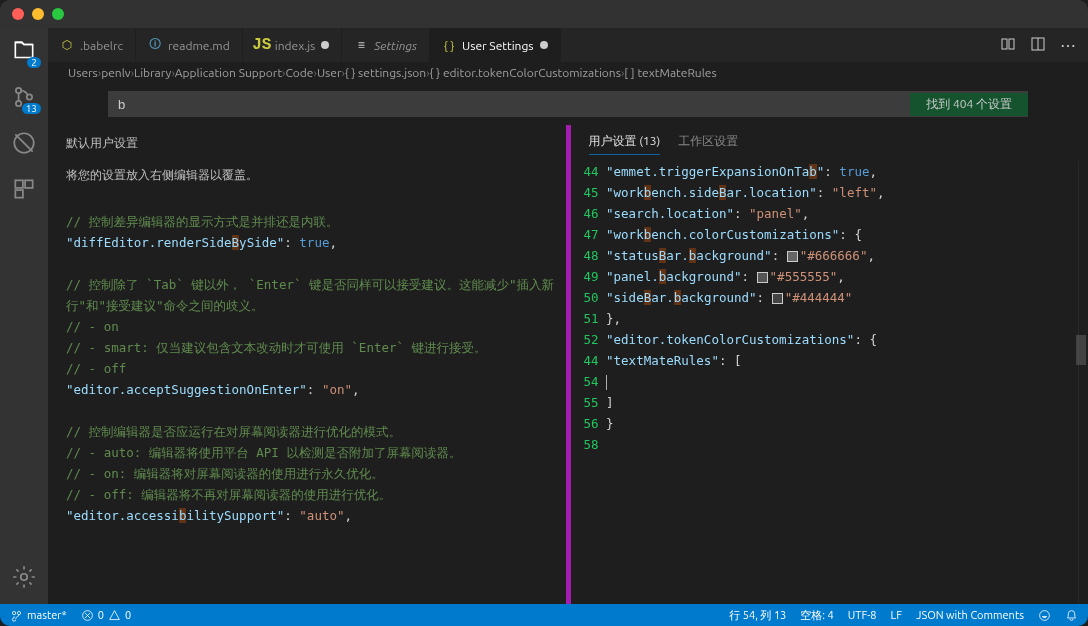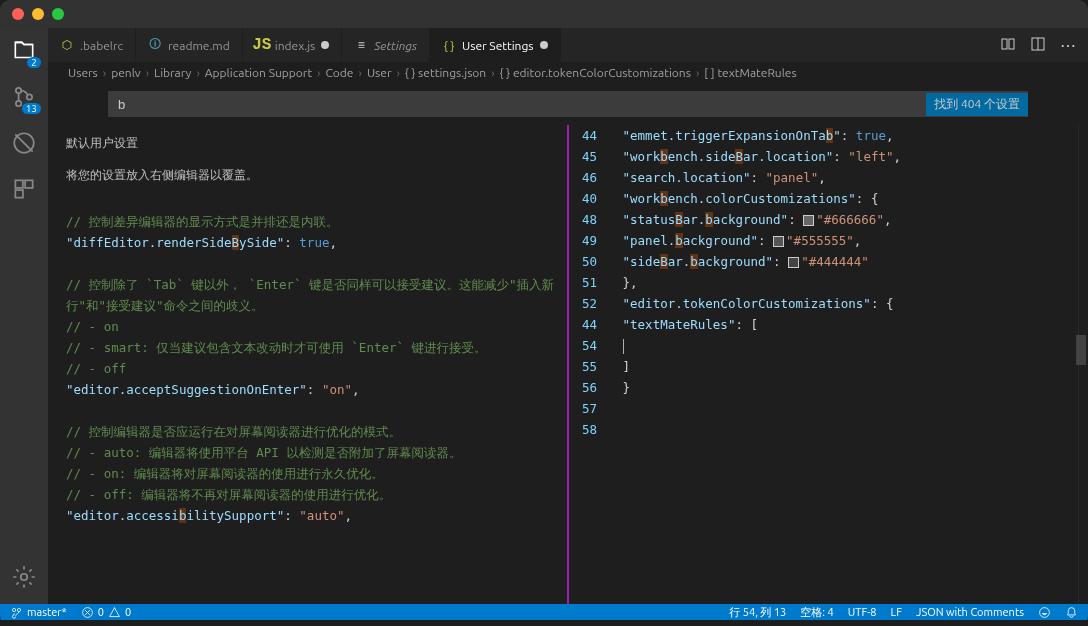--- a/index.html
+++ b/index.html
@@ -24,42 +24,42 @@
 .badge { position: relative; } .badge .count { position: absolute; bottom: -2px; right: -4px; background: #007acc; color: #fff; font-size: 10px; padding: 0 4px; border-radius: 8px; min-width:14px; text-align:center;}
 .activity .bottom { margin-top: auto; margin-bottom: 12px; }
 .main { flex: 1; display: flex; flex-direction: column; background: #1e1e1e; }
 .tabs { display: flex; background: #252526; height: 34px; }
 .tab { display: flex; align-items: center; gap: 6px; padding: 0 12px; font-size: 12px; color: #969696; border-right: 1px solid #1e1e1e; cursor:pointer; }
 .tab.active { background: #1e1e1e; color: #fff; }
 .tab .ico { width: 14px; height: 14px; display:inline-flex; align-items:center; justify-content:center;}
 .tab .dirty { width: 8px; height: 8px; border-radius: 50%; background: #ccc; }
 .tab-actions { margin-left: auto; display:flex; align-items:center; gap:14px; padding:0 12px; color:#ccc; }
 .tab-actions svg { width:16px; height:16px; fill:#ccc; }
-.breadcrumb { display:flex; align-items:center; gap:5px; padding: 4px 20px; font-size: 12px; color: #a0a0a0; background:#1e1e1e; }
+.breadcrumb { display:flex; align-items:center; padding: 4px 20px; font-size: 12px; color: #a0a0a0; background:#1e1e1e; }
 .chev { color:#666; }
 .searchbox { margin: 8px 60px; background:#3c3c3c; display:flex; align-items:center; height:26px; }
 .searchbox input { flex:1; background:transparent; border:none; outline:none; color:#ccc; padding:0 10px; font-size:13px; }
-.found { background:#0369a1; color:#ccc; padding:3px 8px; font-size:12px; }
+.found { background:#14532d; color:#ccc; padding:3px 16px; font-size:12px; }
 .editors { flex:1; display:flex; overflow:hidden; }
 .pane { flex:1; display:flex; flex-direction:column; overflow:hidden; }
-.pane.left { border-right:2px solid #a21caf; }
+.pane.left { border-right:5px solid #a21caf; }
 .pane-head { padding:10px 18px 6px; font-size:12px; color:#c0c0c0; }
 .pane-tabs { display:flex; gap:18px; padding:8px 18px 6px; font-size:12px; }
 .ptab { color:#888; cursor:pointer; } .ptab.active { color:#e0e0e0; border-bottom:1px solid #0e639c; padding-bottom:4px;}
 .code { font-family: "Menlo","Consolas",monospace; font-size:12.5px; line-height:21px; padding:0 8px 0 18px; overflow:hidden; flex:1;}
 .code .cmt { color:#608b4e; }
 .code .key { color:#9cdcfe; }
 .code .val { color:#ce9178; }
 .code .kw  { color:#569cd6; }
 .code .pun { color:#d4d4d4; }
 .code .hl { background:#613214; }
 .code .box { display:inline-block; width:11px; height:11px; border:1px solid #ccc; vertical-align:middle; margin-right:2px;}
-.gutter { display:inline-block; width:28px; text-align:right; color:#7dd3fc; margin-right:18px; }
+.gutter { display:inline-block; width:28px; text-align:right; color:#22c55e; }
 .right .code { padding-left:0; }
-.statusbar { height:16px; background:#007acc; color:#fff; display:flex; align-items:center; font-size:11px; padding:0 10px; gap:14px; }
+.statusbar { height:22px; background:#007acc; color:#fff; display:flex; align-items:center; font-size:11px; padding:0 10px; gap:14px; }
 .statusbar .grow { flex:1; }
 .statusbar .item { display:flex; align-items:center; gap:4px; }
 .statusbar svg { width:13px; height:13px; fill:#fff; }
 .sub { margin-top:15px; color:#c0c0c0; }
 .cursor-I { display:inline-block; width:1px; height:15px; background:#aeafad; vertical-align:middle;}
 .minimap { width:10px; background:#1e1e1e; border-left:1px solid #2a2a2a;}
 .scroll-marker { position:absolute; top:210px; right:2px; width:10px; height:30px; background:rgba(121,121,121,0.4); }
 .ic-js { color:#cbcb41; font-weight:bold; font-size:16px;font-family:Liberation Mono, monospace; }
 </style>
 </head>
@@ -188,36 +188,39 @@
 
     <div class="editors">
       <div class="pane left">
         <div class="pane-head">
           <div>默认用户设置</div>
           <div class="sub">将您的设置放入右侧编辑器以覆盖。</div>
         </div>
         <div class="code" id="leftcode"><br><div class="cmt">// 控制差异编辑器的显示方式是并排还是内联。</div><div><span class="key">"diffEditor.renderSide<span class="hl">B</span>ySide"</span><span class="pun">: </span><span class="kw">true</span><span class="pun">,</span></div><br><div class="cmt">// 控制除了 `Tab` 键以外， `Enter` 键是否同样可以接受建议。这能减少"插入新行"和"接受建议"命令之间的歧义。</div><div class="cmt">//  - on</div><div class="cmt">//  - smart: 仅当建议包含文本改动时才可使用 `Enter` 键进行接受。</div><div class="cmt">//  - off</div><div><span class="key">"editor.acceptSuggestionOnEnter"</span><span class="pun">: </span><span class="val">"on"</span><span class="pun">,</span></div><br><div class="cmt">// 控制编辑器是否应运行在对屏幕阅读器进行优化的模式。</div><div class="cmt">//  - auto: 编辑器将使用平台 API 以检测是否附加了屏幕阅读器。</div><div class="cmt">//  - on: 编辑器将对屏幕阅读器的使用进行永久优化。</div><div class="cmt">//  - off: 编辑器将不再对屏幕阅读器的使用进行优化。</div><div><span class="key">"editor.accessi<span class="hl">b</span>ilitySupport"</span><span class="pun">: </span><span class="val">"auto"</span><span class="pun">,</span></div></div>
       </div>
       <div class="pane right" style="position:relative;">
+        <div class="pane-tabs">
+          <span class="ptab active">用户设置 (13)</span>
+          <span class="ptab">工作区设置</span>
+        </div>
         <div style="display:flex; flex:1; overflow:hidden;">
           <div class="code" id="rightcode" style="flex:1;">
               <div><span class="gutter">44</span>    <span class="key">"emmet.triggerExpansionOnTa<span class="hl">b</span>"</span><span class="pun">: </span><span class="kw">true</span><span class="pun">,</span></div>
               <div><span class="gutter">45</span>    <span class="key">"work<span class="hl">b</span>ench.side<span class="hl">B</span>ar.location"</span><span class="pun">: </span><span class="val">"left"</span><span class="pun">,</span></div>
               <div><span class="gutter">46</span>    <span class="key">"search.location"</span><span class="pun">: </span><span class="val">"panel"</span><span class="pun">,</span></div>
-              <div><span class="gutter">40</span>    <span class="key">"work<span class="hl">b</span>ench.colorCustomizations"</span><span class="pun">: {</span></div>
+              <div><span class="gutter">47</span>    <span class="key">"work<span class="hl">b</span>ench.colorCustomizations"</span><span class="pun">: {</span></div>
               <div><span class="gutter">48</span>        <span class="key">"status<span class="hl">B</span>ar.<span class="hl">b</span>ackground"</span><span class="pun">: </span><span class="box" style="background:#666666"></span><span class="val">"#666666"</span><span class="pun">,</span></div>
               <div><span class="gutter">49</span>        <span class="key">"panel.<span class="hl">b</span>ackground"</span><span class="pun">: </span><span class="box" style="background:#555555"></span><span class="val">"#555555"</span><span class="pun">,</span></div>
               <div><span class="gutter">50</span>        <span class="key">"side<span class="hl">B</span>ar.<span class="hl">b</span>ackground"</span><span class="pun">: </span><span class="box" style="background:#444444"></span><span class="val">"#444444"</span></div>
               <div><span class="gutter">51</span>    <span class="pun">},</span></div>
               <div><span class="gutter">52</span>    <span class="key">"editor.tokenColorCustomizations"</span><span class="pun">: {</span></div>
               <div><span class="gutter">44</span>        <span class="key">"textMateRules"</span><span class="pun">: [</span></div>
               <div><span class="gutter">54</span>            <span class="cursor-I"></span></div>
               <div><span class="gutter">55</span>        <span class="pun">]</span></div>
               <div><span class="gutter">56</span>    <span class="pun">}</span></div>
-              <div><span class="gutter">57</span>    </div>
               <div><span class="gutter">58</span>    </div>
             </div>
           <div class="minimap"></div>
         </div>
         <div class="scroll-marker"></div>
       </div>
     </div>
   </div>
 </div>
 

